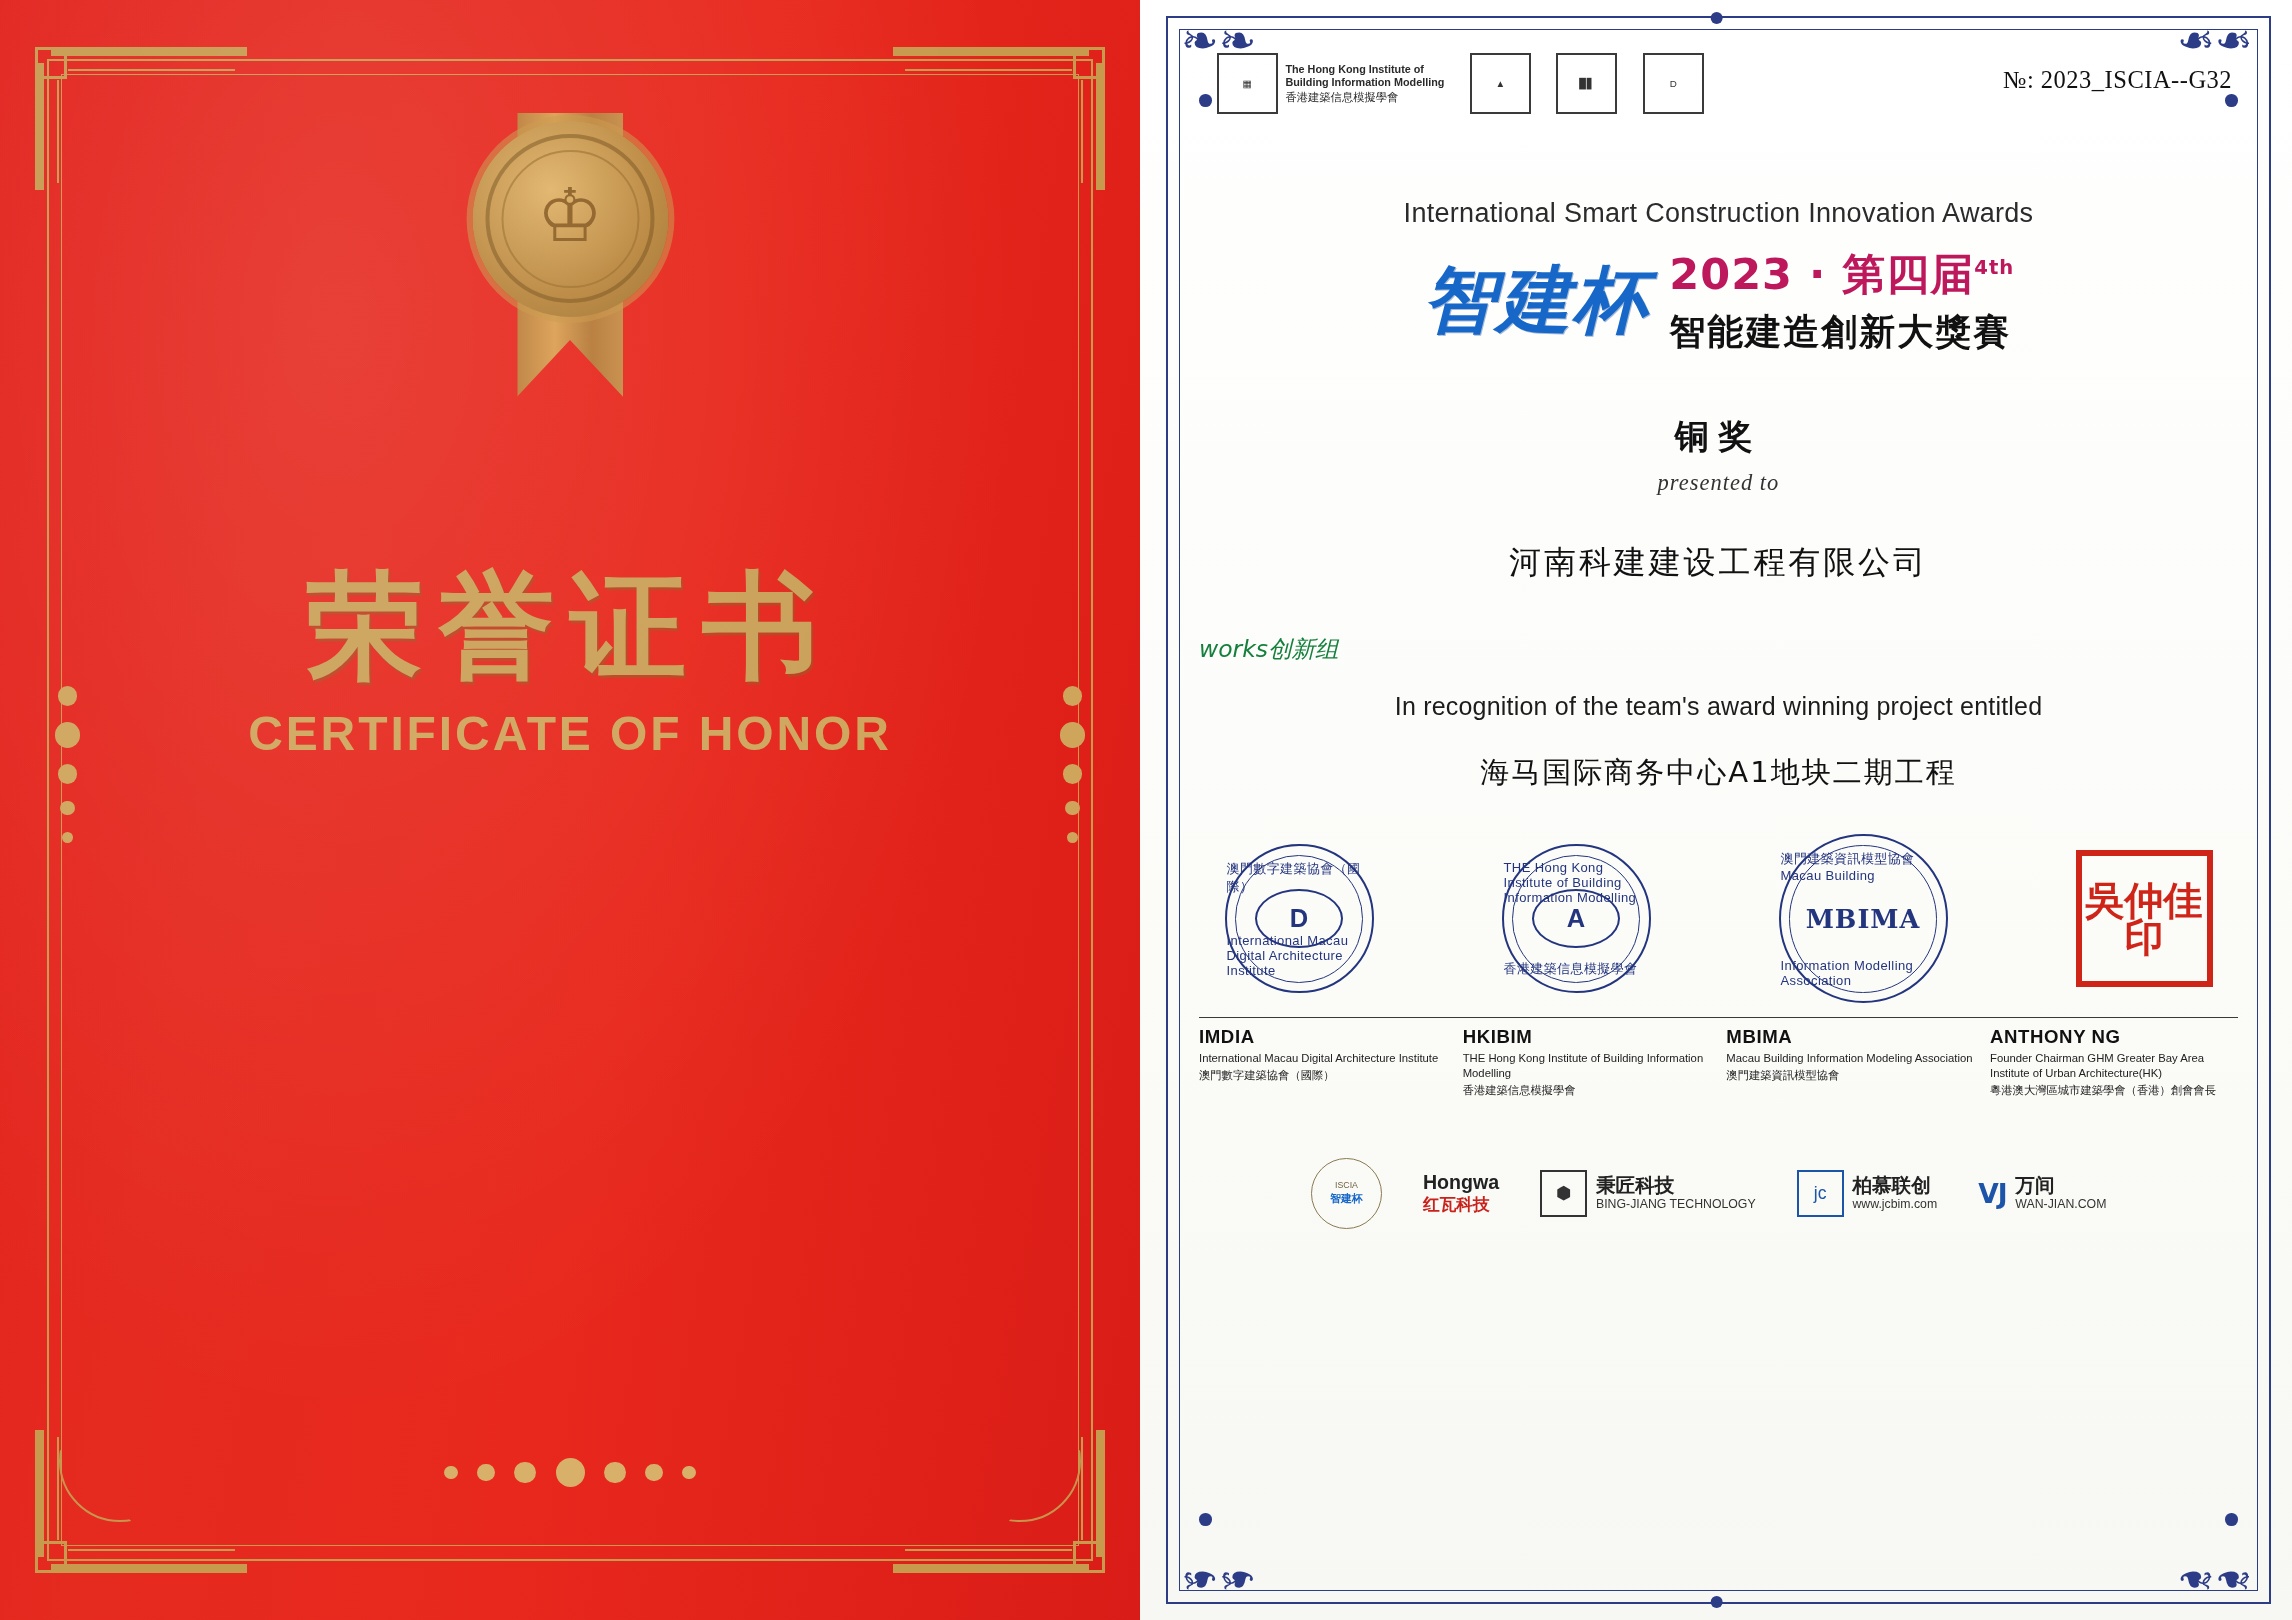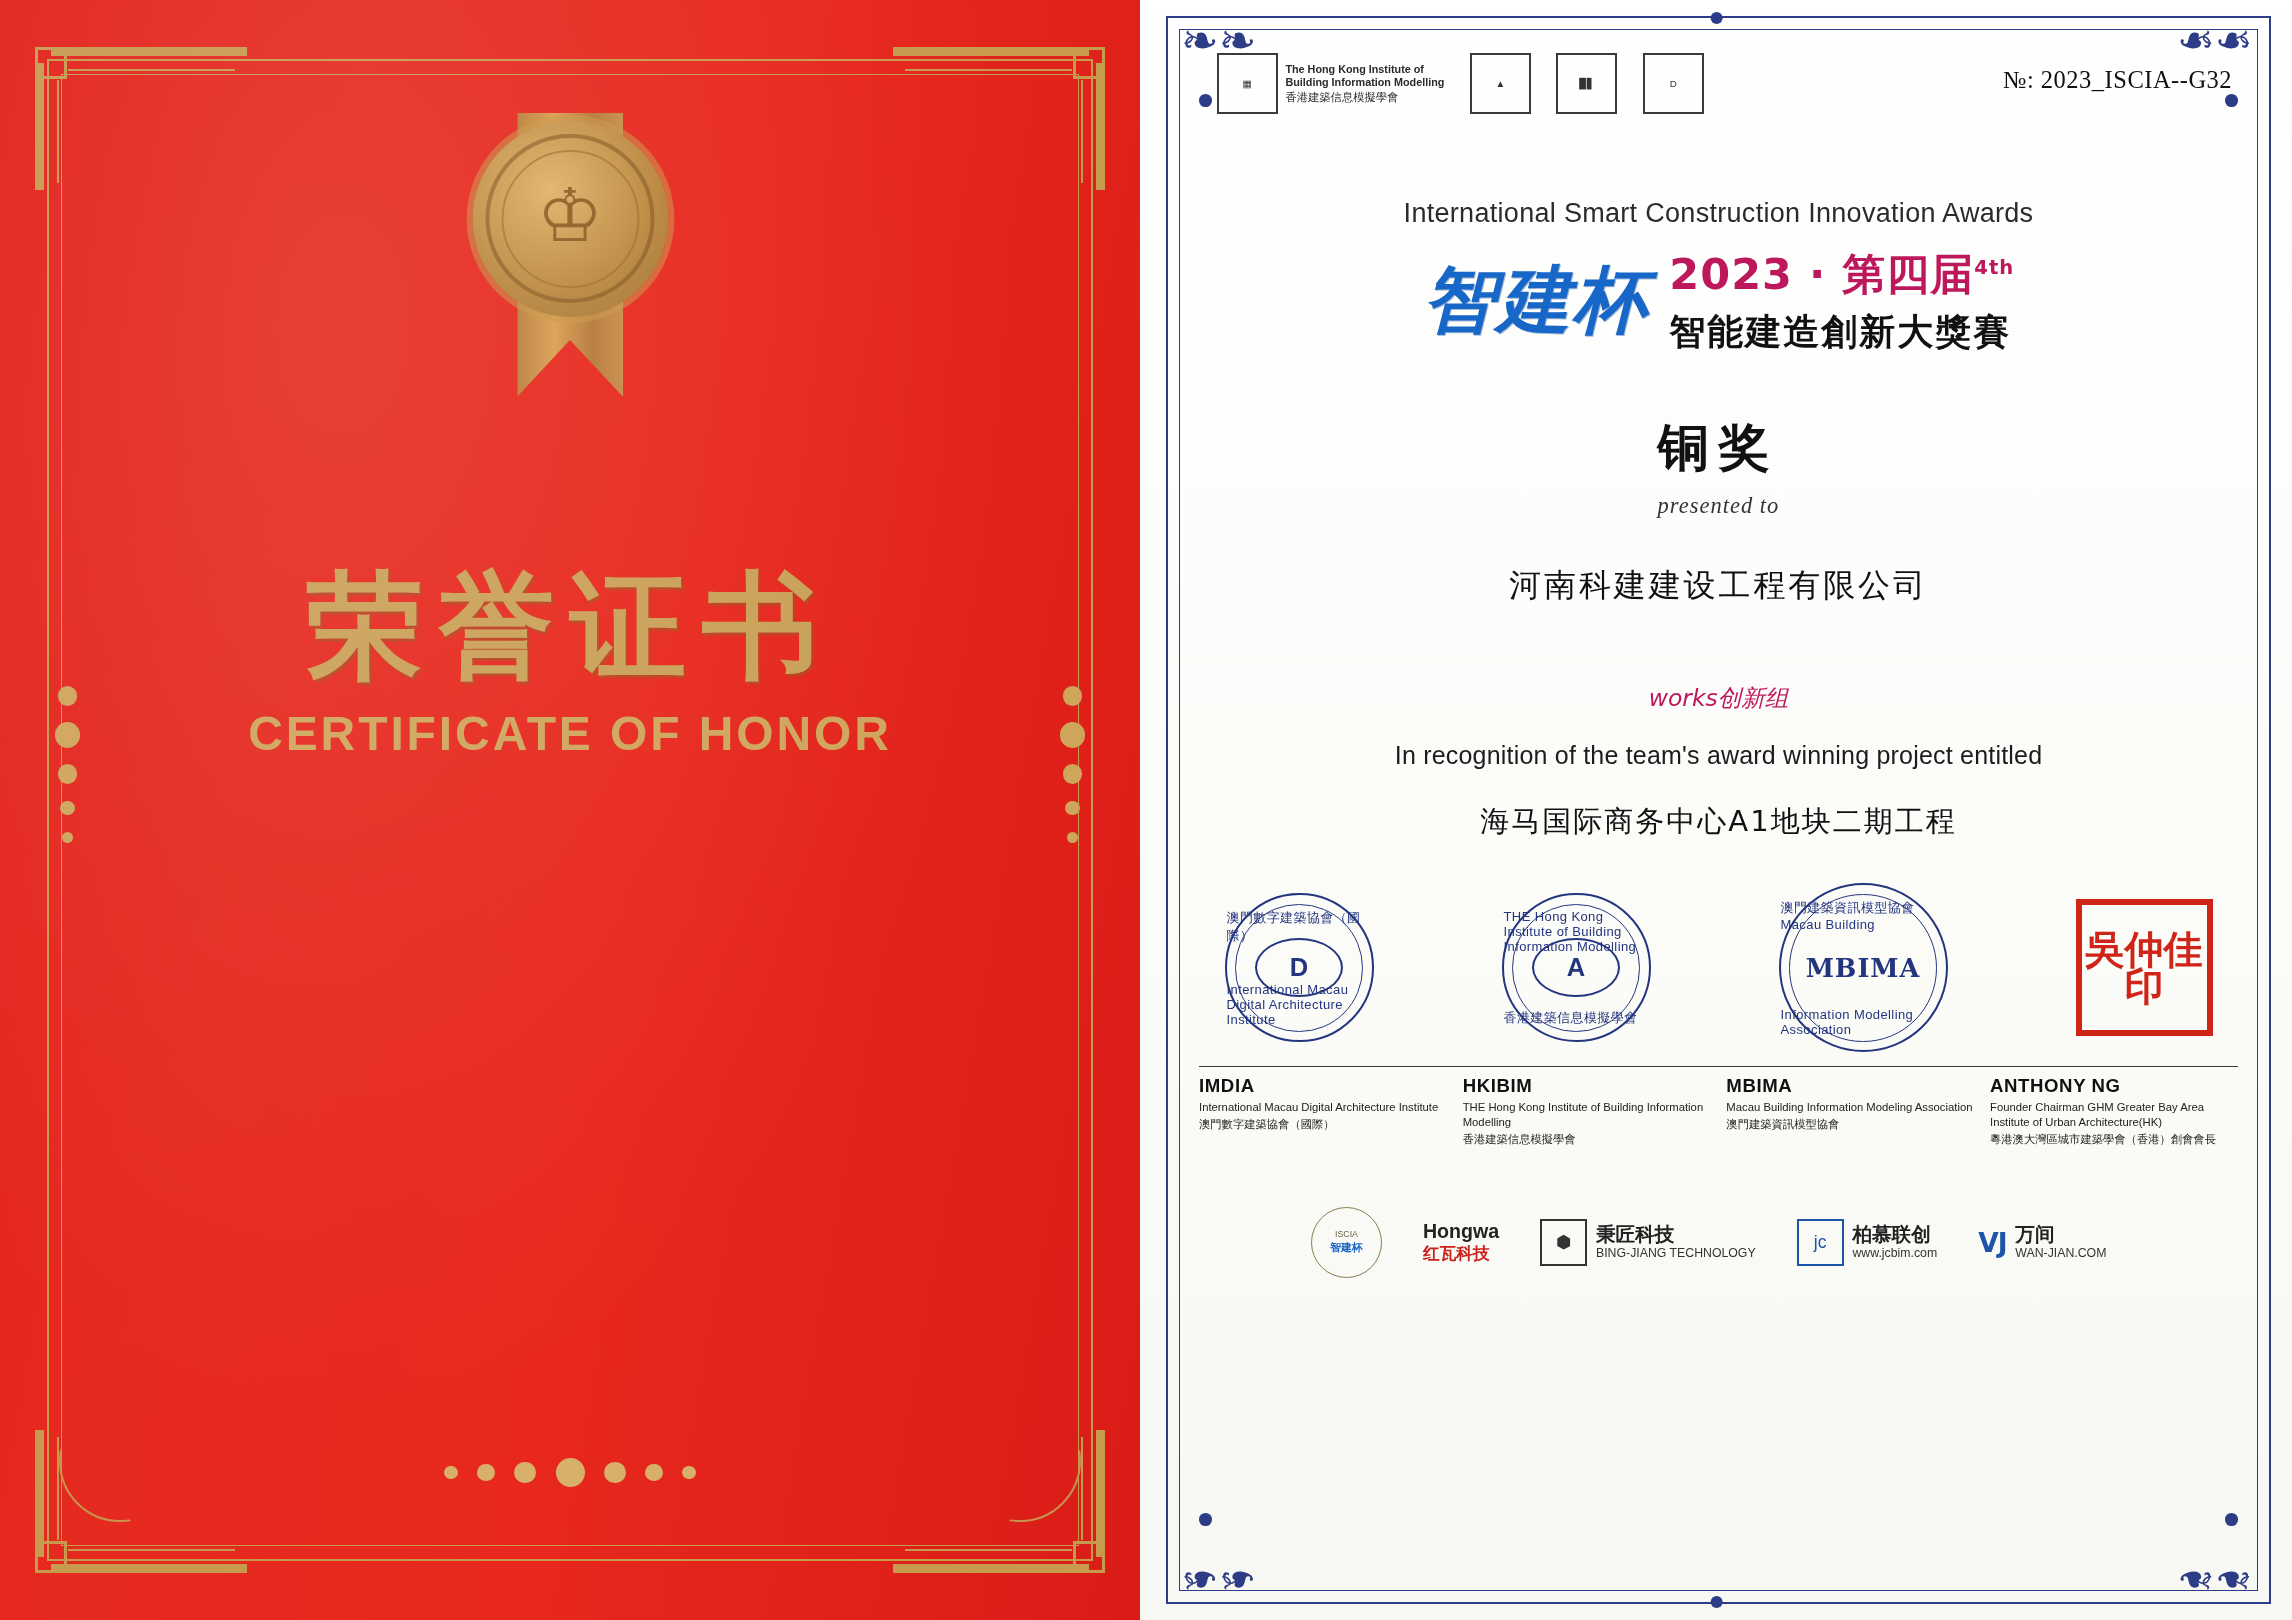--- a/index.html
+++ b/index.html
@@ -147,27 +147,27 @@
      font-family:"DejaVu Sans",sans-serif;font-weight:bold;font-size:73px;color:#1667c8;
      letter-spacing:2px;font-style:italic;
      text-shadow:1px 1px 0 rgba(0,60,140,.35);
   }
   .brand-right{display:flex;flex-direction:column;gap:3.9px;}
   .brand-l1{font-size:43px;color:#be185d;font-weight:bold;letter-spacing:1px;font-family:"DejaVu Sans",sans-serif;}
   .brand-l1 sup{font-size:19.6px;font-weight:bold;}
   .brand-l2{font-size:36px;color:#111;font-weight:bold;letter-spacing:2px;font-family:"DejaVu Sans",sans-serif;}
 
   .award{margin-top:57px;text-align:center;font-family:"DejaVu Sans",sans-serif;font-weight:bold;
-     font-size:51px;letter-spacing:9.8px;color:#111;}
+     font-size:34px;letter-spacing:9.8px;color:#111;}
   .presented{margin-top:9.8px;text-align:center;font-family:"Liberation Serif",serif;font-style:italic;
      font-size:22.5px;color:#333;letter-spacing:1px;}
   .recipient{margin-top:45px;text-align:center;font-size:32px;letter-spacing:2.9px;color:#111;
      font-family:"DejaVu Sans",sans-serif;}
 
-  .works{margin-top:74px;text-align:center;font-size:23.5px;color:#be185d;font-family:"Liberation Serif",serif;}
+  .works{margin-top:48px;text-align:left;font-size:23.5px;color:#15803d;font-family:"Liberation Serif",serif;}
   .works i{font-style:italic;}
   .works b{font-family:"DejaVu Sans",sans-serif;font-weight:normal;font-style:italic;}
   .recog{margin-top:27.4px;text-align:center;font-size:25px;color:#1c1c1c;letter-spacing:0.2px;}
   .project{margin-top:29px;text-align:center;font-size:29px;line-height:1.55;letter-spacing:2px;color:#111;
      font-family:"DejaVu Sans",sans-serif;}
 
   .stamps{margin-top:39px;display:flex;align-items:center;justify-content:space-between;padding:0 25.5px;}
   .stamp{position:relative;}
   .ring{width:145px;height:145px;border-radius:50%;border:2.5px solid #24357f;display:flex;align-items:center;
      justify-content:center;position:relative;color:#24357f;}

